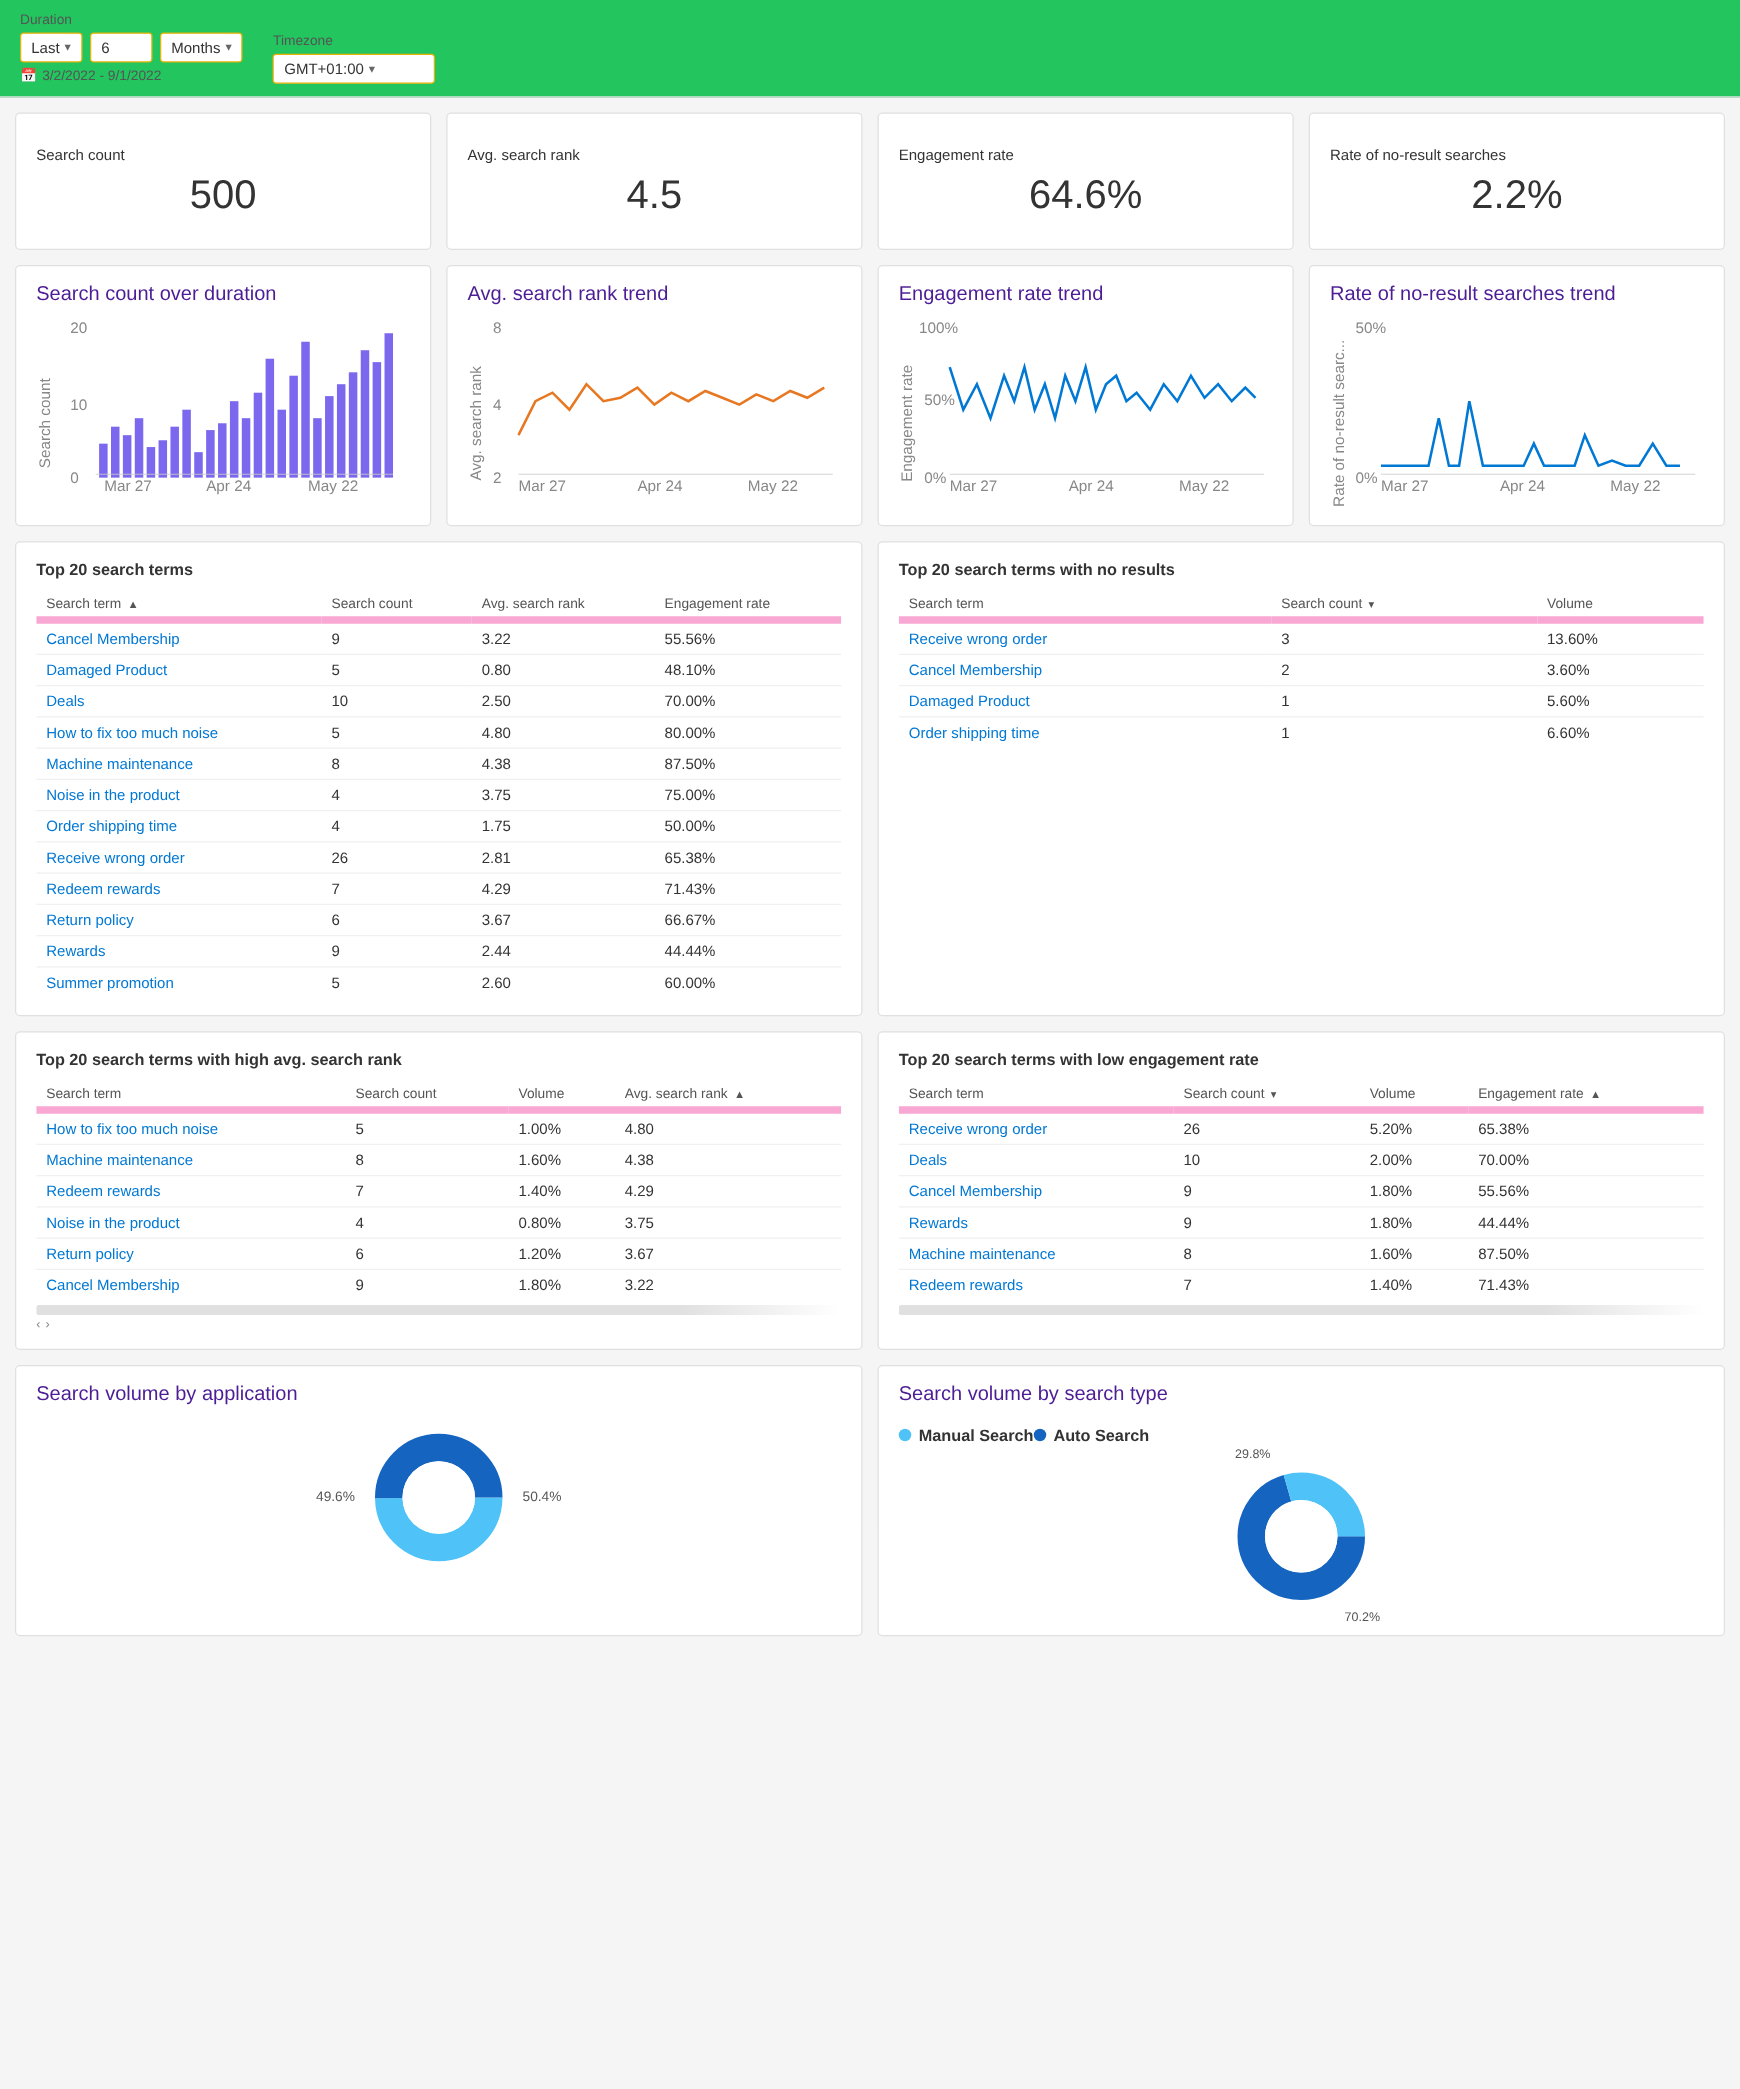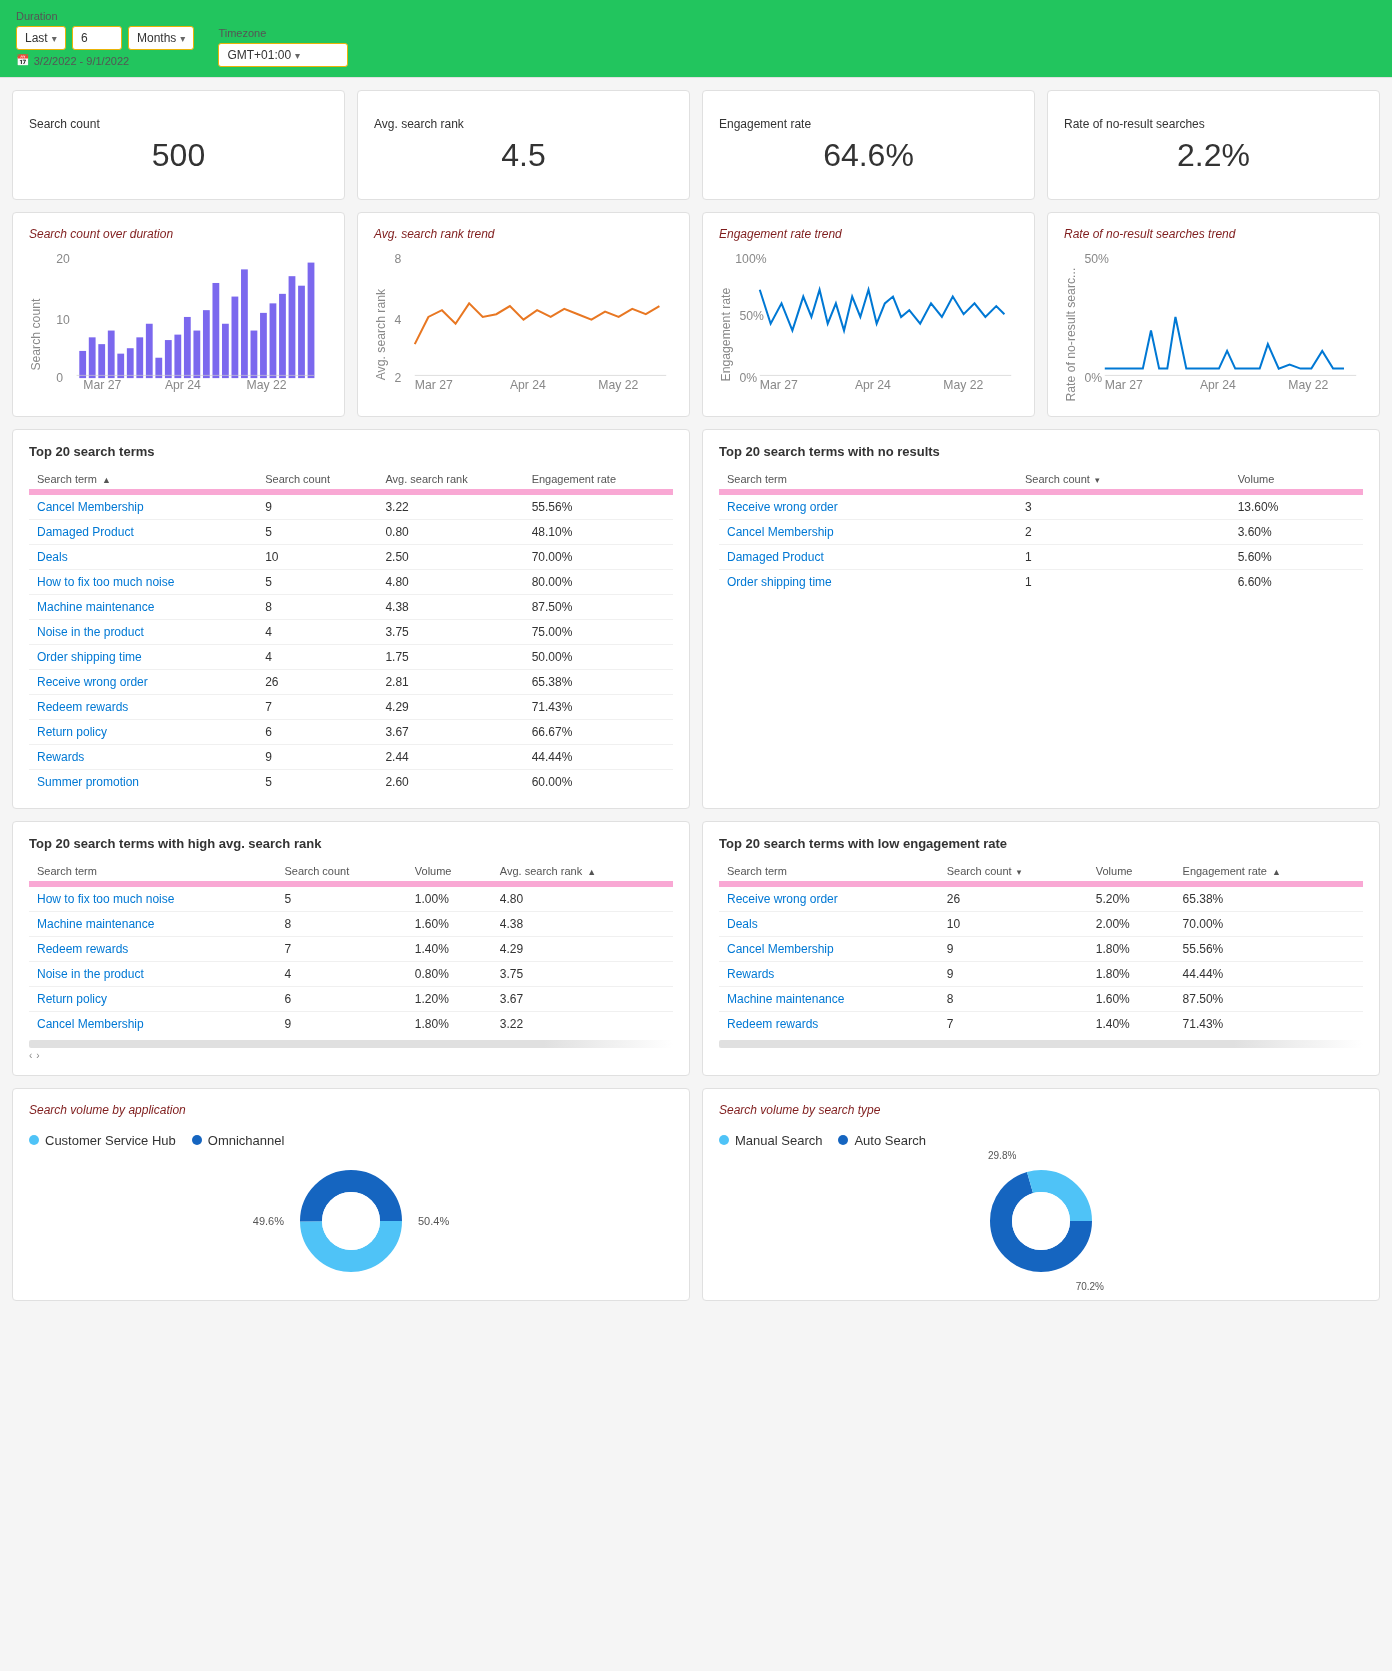--- a/index.html
+++ b/index.html
@@ -20,21 +20,21 @@
     
     .card { background: #fff; border: 1px solid #e0e0e0; border-radius: 4px; padding: 14px 16px; }
     
     
     .metric-card { display: flex; flex-direction: column; gap: 6px; min-height: 110px; justify-content: center; }
     .metric-title { font-size: 12px; color: #333; font-weight: 500; }
     .metric-value { font-size: 32px; font-weight: 300; color: #333; text-align: center; }
     
     
     .chart-card { min-height: 160px; }
-    .chart-title { font-size: 12px; color: #7f1d1d; font-weight: 500; margin-bottom: 8px; font-style: italic; }
+    .chart-title { font-size: 16px; color: #4c1d95; font-weight: 500; margin-bottom: 8px; }
     
     
     .table-card { padding: 14px 16px; }
     .table-title { font-size: 13px; font-weight: 600; color: #333; margin-bottom: 10px; }
     .data-table { width: 100%; border-collapse: collapse; font-size: 12px; }
     .data-table th { text-align: left; padding: 4px 8px; color: #555; font-weight: 500; border-bottom: 6px solid #f9a8d4; font-size: 11px; white-space: nowrap; }
     .data-table th.sortable { cursor: pointer; }
     .data-table th .sort-icon { font-size: 9px; margin-left: 2px; }
     .data-table td { padding: 5px 8px; color: #0078d4; border-bottom: 1px solid #f0f0f0; }
     .data-table td.num { color: #333; }
@@ -436,45 +436,35 @@
         </table>
         <div style="height:8px;background:linear-gradient(to right,#e0e0e0 0%,#e0e0e0 80%,transparent 100%);margin-top:4px;border-radius:2px;"></div>
       </div>
     </div>
   </div>
 
   <div class="row-2">
 
     <div class="card">
       <div class="chart-title">Search volume by application</div>
-      <div style="display:flex;align-items:center;gap:16px;padding:8px 0;">
-        <div class="legend-item">
-          <span class="legend-dot" style="background:#4FC3F7;"></span>
-          <span>Customer Service Hub</span>
-        </div>
-        <div class="legend-item">
-          <span class="legend-dot" style="background:#1565C0;"></span>
-          <span>Omnichannel</span>
-        </div>
-      </div>
       <div style="display:flex;align-items:center;justify-content:center;gap:12px;padding:10px 0;">
         <span style="font-size:11px;color:#555;">49.6%</span>
         <svg width="110" height="110" viewBox="0 0 110 110">
 
           <circle cx="55" cy="55" r="40" fill="none" stroke="#4FC3F7" stroke-width="22" stroke-dasharray="125 126" stroke-dashoffset="0"></circle>
           <circle cx="55" cy="55" r="40" fill="none" stroke="#1565C0" stroke-width="22" stroke-dasharray="126 125" stroke-dashoffset="-125"></circle>
           <circle cx="55" cy="55" r="29" fill="#fff"></circle>
         </svg>
         <span style="font-size:11px;color:#555;">50.4%</span>
       </div>
     </div>
 
     <div class="card">
       <div class="chart-title">Search volume by search type</div>
-      <div style="display:flex;align-items:center;gap:16px;padding:8px 0;">
+      <div style="display:flex;align-items:center;padding:8px 0;font-weight:bold;">
         <div class="legend-item">
           <span class="legend-dot" style="background:#4FC3F7;"></span>
           <span>Manual Search</span>
         </div>
         <div class="legend-item">
           <span class="legend-dot" style="background:#1565C0;"></span>
           <span>Auto Search</span>
         </div>
       </div>
       <div style="display:flex;align-items:center;justify-content:center;position:relative;padding:10px 0;">

